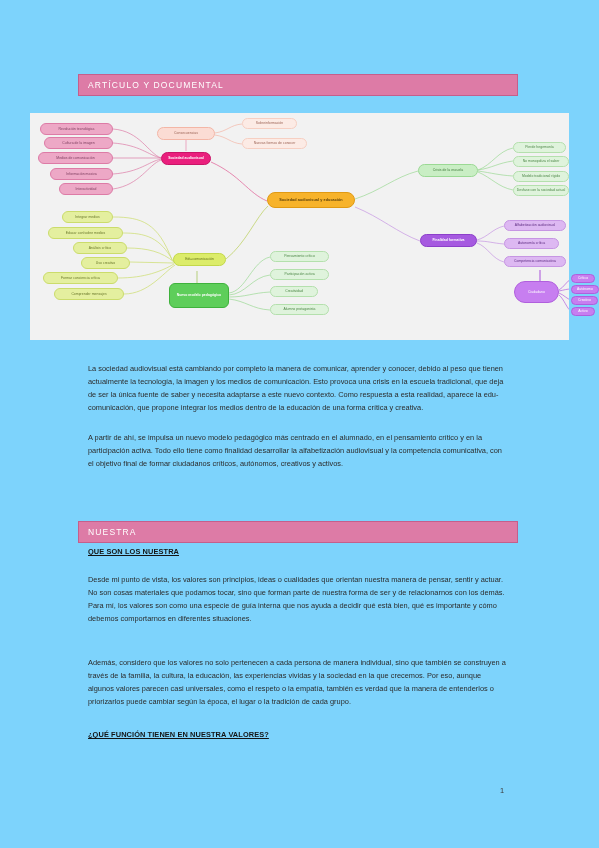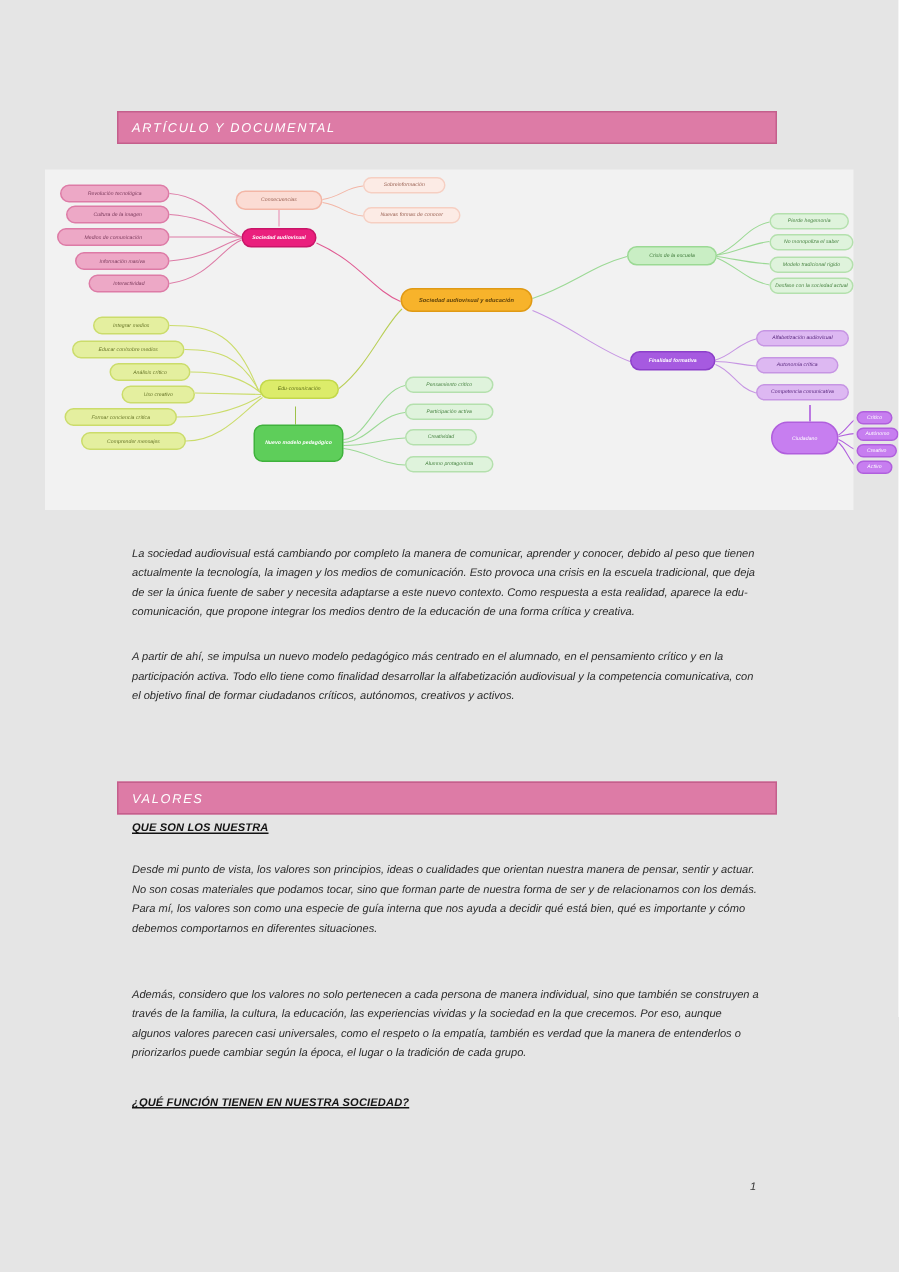--- a/index.html
+++ b/index.html
@@ -11,22 +11,21 @@
     width: 599px;
     height: 848px;
     position: relative;
     font-family: "Liberation Sans", sans-serif;
     overflow: hidden;
   }
 
   .page {
     position: absolute;
     inset: 0;
-    background: #e5e5e5;
-    font-style: italic;
+    background: #7dd3fc;
   }
 
   
   .section-bar {
     position: absolute;
     left: 78px;
     width: 440px;
     height: 22px;
     background: #dd7ba6;
     border: 1px solid #c45f8c;
@@ -309,24 +308,24 @@
       </div>
     <div class="node n-violet-md" style="left:541px; top:194px; width:24px; height:9px;">
         <span>Activo</span>
       </div>
   </div>
 
   <p class="para" style="top:356px;">La sociedad audiovisual está cambiando por completo la manera de comunicar, aprender y conocer, debido al peso que tienen actualmente la tecnología, la imagen y los medios de comunicación. Esto provoca una crisis en la escuela tradicional, que deja de ser la única fuente de saber y necesita adaptarse a este nuevo contexto. Como respuesta a esta realidad, aparece la edu-comunicación, que propone integrar los medios dentro de la educación de una forma crítica y creativa.</p>
   <p class="para" style="top:425px;">A partir de ahí, se impulsa un nuevo modelo pedagógico más centrado en el alumnado, en el pensamiento crítico y en la participación activa. Todo ello tiene como finalidad desarrollar la alfabetización audiovisual y la competencia comunicativa, con el objetivo final de formar ciudadanos críticos, autónomos, creativos y activos.</p>
 
   <div class="section-bar" id="bar-valores">
-    <span class="bar-label">VALORES</span>
+    <span class="bar-label">NUESTRA</span>
   </div>
 
   <h3 class="subhead" style="top:547px; margin:0;">QUE SON LOS NUESTRA</h3>
 
   <p class="para" style="top:567px;">Desde mi punto de vista, los valores son principios, ideas o cualidades que orientan nuestra manera de pensar, sentir y actuar. No son cosas materiales que podamos tocar, sino que forman parte de nuestra forma de ser y de relacionarnos con los demás. Para mí, los valores son como una especie de guía interna que nos ayuda a decidir qué está bien, qué es importante y cómo debemos comportarnos en diferentes situaciones.</p>
   <p class="para" style="top:650px;">Además, considero que los valores no solo pertenecen a cada persona de manera individual, sino que también se construyen a través de la familia, la cultura, la educación, las experiencias vividas y la sociedad en la que crecemos. Por eso, aunque algunos valores parecen casi universales, como el respeto o la empatía, también es verdad que la manera de entenderlos o priorizarlos puede cambiar según la época, el lugar o la tradición de cada grupo.</p>
 
-  <h3 class="subhead" style="top:730px; margin:0;">¿QUÉ FUNCIÓN TIENEN EN NUESTRA SOCIEDAD?</h3>
+  <h3 class="subhead" style="top:730px; margin:0;">¿QUÉ FUNCIÓN TIENEN EN NUESTRA VALORES?</h3>
 
   <div class="page-number">1</div>
 </div>
 
 </body></html>

